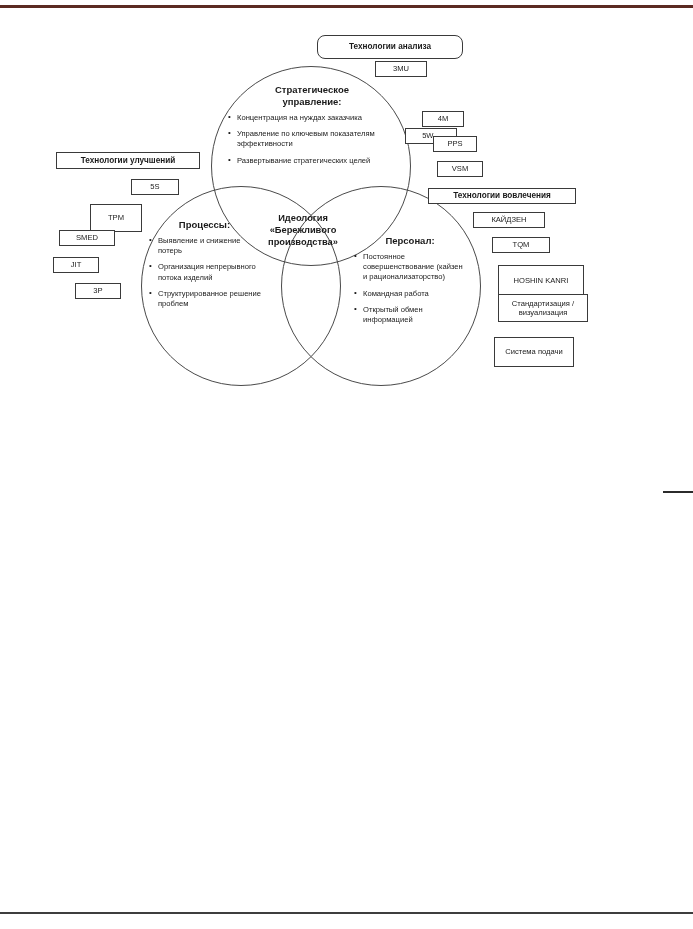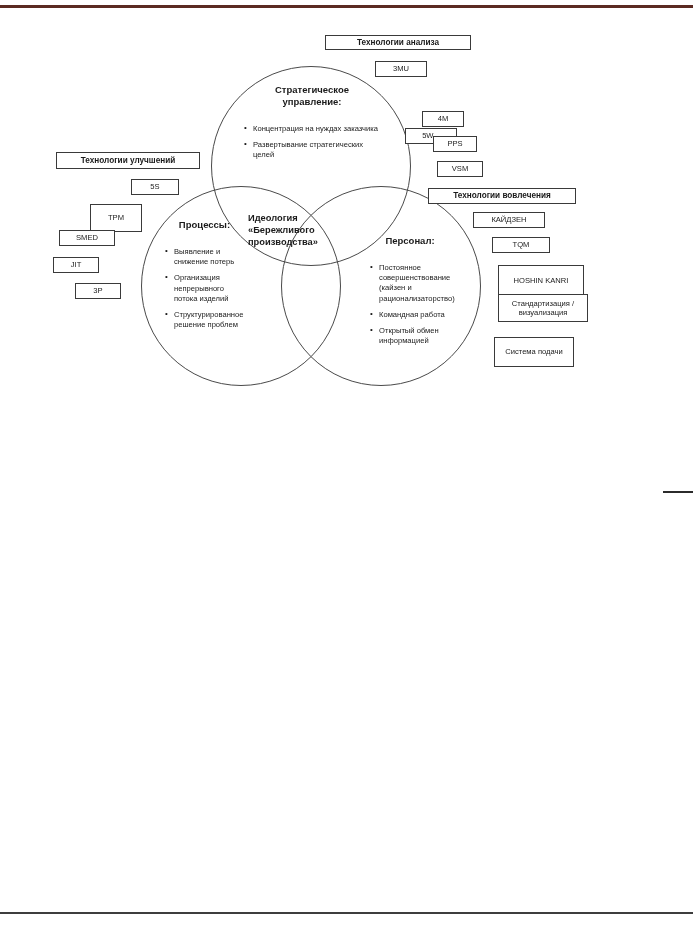--- a/index.html
+++ b/index.html
@@ -61,21 +61,21 @@
     box-sizing: border-box;
   }
   .sector-title {
     font-size: 9.5px;
     font-weight: bold;
     text-align: center;
     line-height: 1.25;
     margin-bottom: 5px;
   }
   .bullets {
-    margin: 16px;
+    margin: 0;
     padding: 0;
     list-style: none;
     font-size: 7.6px;
     line-height: 1.35;
   }
   .bullets li {
     position: relative;
     padding-left: 11px;
     margin-bottom: 6px;
   }
@@ -89,20 +89,21 @@
 
   .sector-strategy { left: 226px; top: 84px;  width: 172px; }
   .sector-process  { left: 147px; top: 219px; width: 115px; }
   .sector-people   { left: 352px; top: 235px; width: 116px; }
 
   .center-label {
     position: absolute;
     left: 248px;
     top: 212px;
     width: 110px;
+    text-align: center;
     font-size: 9.3px;
     font-weight: bold;
     line-height: 1.3;
   }
 
   
   .box {
     position: absolute;
     border: 1px solid #3a3a3a;
     background: #ffffff;
@@ -136,20 +137,21 @@
   <div class="circle circle-left"></div>
   <div class="circle circle-right"></div>
 
   <div class="sector sector-strategy">
     <div class="sector-title">
       <div>Стратегическое</div>
       <div>управление:</div>
     </div>
     <ul class="bullets">
       <li>Концентрация на нуждах заказчика</li>
+      <li>Управление по ключевым показателям эффективности</li>
       <li>Развертывание стратегических целей</li>
     </ul>
   </div>
 
   <div class="sector sector-process">
     <div class="sector-title">Процессы:</div>
     <ul class="bullets">
       <li>Выявление и снижение потерь</li>
       <li>Организация непрерывного потока изделий</li>
       <li>Структурированное решение проблем</li>
@@ -164,21 +166,21 @@
       <li>Открытый обмен информацией</li>
     </ul>
   </div>
 
   <div class="center-label">
     <div>Идеология</div>
     <div>«Бережливого</div>
     <div>производства»</div>
   </div>
 
-  <div class="box header" style="left:325px; top:35px; width:146px; height:15px;">Технологии анализа</div>
+  <div class="box header" style="left:317px; top:35px; width:146px; height:24px;border-radius:8px;">Технологии анализа</div>
   <div class="box" style="left:375px; top:61px; width:52px; height:16px;">3MU</div>
   <div class="box" style="left:405px; top:86px; width:52px; height:16px;margin-top:42px;">5W –</div>
   <div class="box" style="left:422px; top:111px; width:42px; height:16px;">4M</div>
   <div class="box" style="left:433px; top:136px; width:44px; height:16px;">PPS</div>
   <div class="box" style="left:437px; top:161px; width:46px; height:16px;">VSM</div>
 
   <div class="box header" style="left:56px; top:152px; width:144px; height:17px;">Технологии улучшений</div>
   <div class="box" style="left:131px; top:179px; width:48px; height:16px;">5S</div>
   <div class="box" style="left:90px; top:204px; width:52px; height:28px;">TPM</div>
   <div class="box" style="left:59px; top:230px; width:56px; height:16px;">SMED</div>

